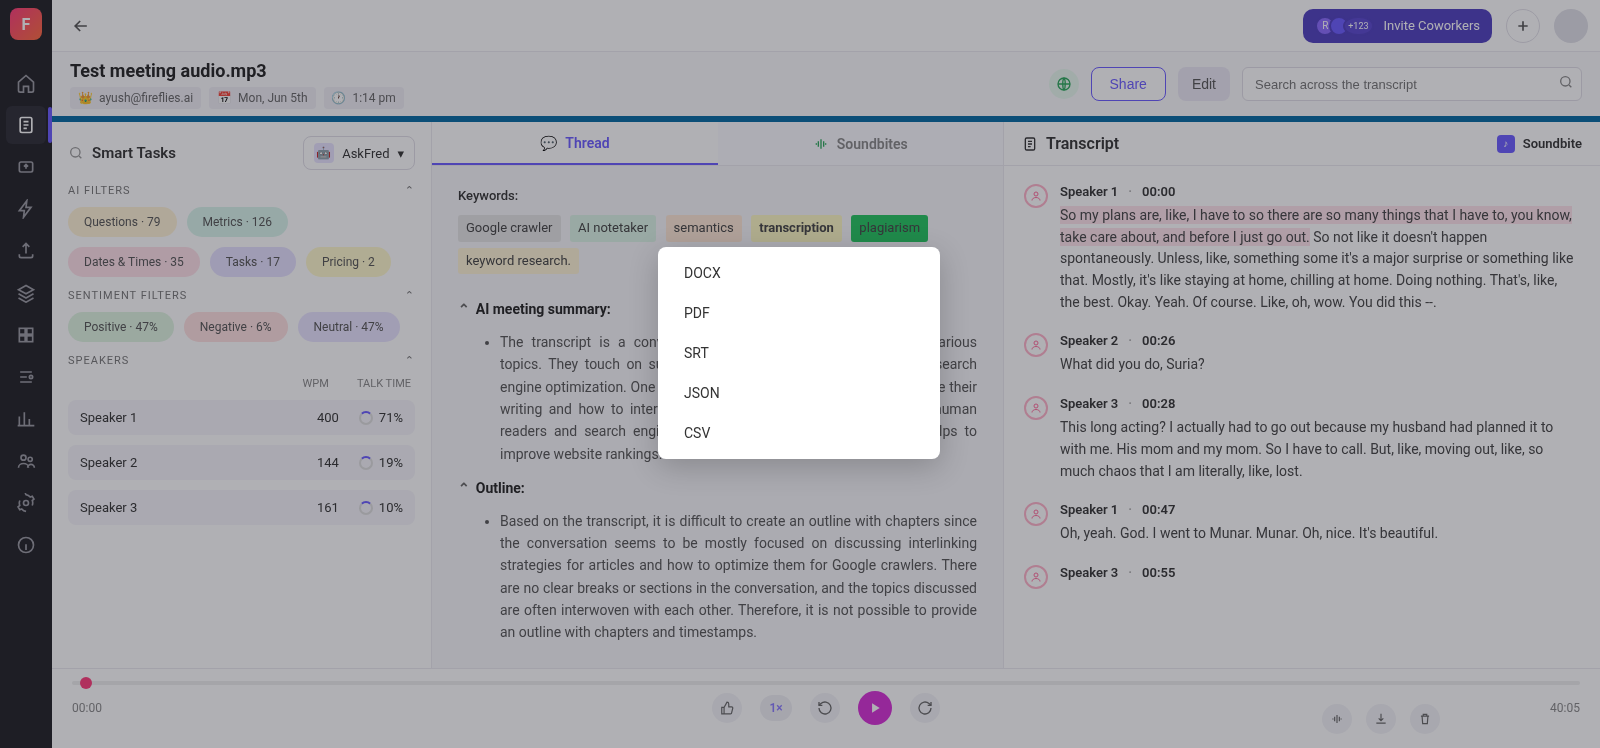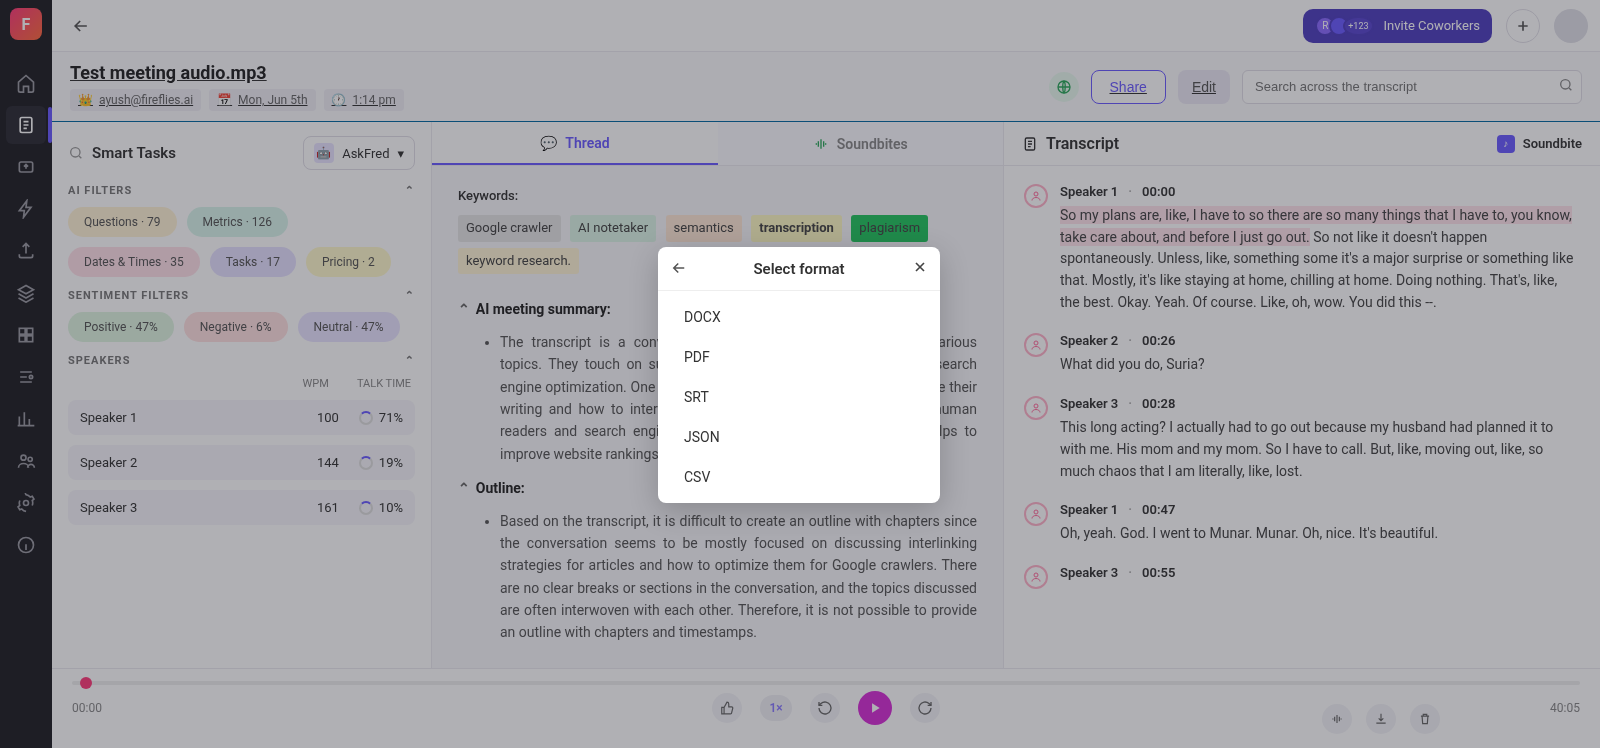--- a/index.html
+++ b/index.html
@@ -22,21 +22,21 @@
   .invite-box { display:flex; align-items:center; gap:10px; background:#4f3fbf; color:#fff; padding:6px 12px; border-radius:10px; height:34px; cursor:pointer; }
   .avatars { display:flex; }
   .avatars span { width:20px; height:20px; border-radius:50%; background:#6b5bff; color:#fff; font-size:10px; display:flex; align-items:center; justify-content:center; border:2px solid #4f3fbf; margin-left:-6px; }
   .avatars span:first-child { margin-left:0; background:#8b6bff;}
   .avatars span.count { font-size:9px; padding:0 3px; width:auto; min-width:22px; background:#5a48d0;}
   .invite-box .lbl { font-size:13px; font-weight:400;}
   .plus-btn { width:34px; height:34px; border-radius:50%; border:1px solid #e2e0e8; display:flex; align-items:center; justify-content:center; color:#555; cursor:pointer; }
   .avatar-circle { width:34px; height:34px; border-radius:50%; background:#e0e0e8; }
 
   
-  .header { position:absolute; left:52px; top:52px; right:0; height:70px; padding:12px 18px; display:flex; align-items:center; justify-content:space-between; border-bottom:1px solid #0369a1; background:#fafafc;text-decoration:underline;}
+  .header { position:absolute; left:52px; top:52px; right:0; height:70px; padding:12px 18px; display:flex; align-items:center; justify-content:space-between; border-bottom:6px solid #0369a1; background:#fafafc;}
   .header-left { display:flex; flex-direction:column; gap:6px;}
   .title { font-size:18px; font-weight:700; color:#222;}
   .meta-row { display:flex; gap:8px;}
   .meta-pill { display:flex; align-items:center; gap:6px; background:#f0eef5; padding:4px 8px; border-radius:4px; font-size:12px; color:#666;}
   .meta-pill .ico { font-size:12px;}
   .header-right { display:flex; align-items:center; gap:12px;}
   .globe-btn { width:30px; height:30px; border-radius:50%; background:#e9f9ef; color:#2aa85a; display:flex; align-items:center; justify-content:center; cursor:pointer; font-size:14px;}
   .share-btn { height:34px; padding:0 18px; border:1px solid #6b5bff; color:#6b5bff; background:#fff; border-radius:8px; font-size:14px; font-weight:500; cursor:pointer;}
   .edit-btn { height:34px; padding:0 14px; background:#ece9f5; color:#555; border:none; border-radius:8px; font-size:14px; cursor:pointer;}
   .search-wrap { position:relative; }
@@ -46,21 +46,21 @@
   
   .content { position:absolute; left:52px; top:122px; right:0; bottom:0; display:flex;}
 
   
   .side-panel { width:380px; background:#fff; border-right:1px solid #eceaf0; padding:14px 16px; position:relative; height:calc(100% - 80px); overflow:hidden;}
   .side-header { display:flex; align-items:center; justify-content:space-between; margin-bottom:14px;}
   .side-title { display:flex; align-items:center; gap:8px; font-size:15px; font-weight:600;}
   .side-title .ico { color:#999;}
   .askfred { display:flex; align-items:center; gap:8px; border:1px solid #e0dee6; border-radius:8px; padding:6px 10px; font-size:13px; cursor:pointer;}
   .robot { width:20px; height:20px; border-radius:4px; background:#e9e4ff; display:flex; align-items:center; justify-content:center; font-size:12px;}
-  .section-hdr { display:flex; justify-content:space-between; align-items:center; font-size:11px; letter-spacing:1px; color:#777; margin:12px 0 10px; cursor:pointer; font-weight:700;}
+  .section-hdr { display:flex; justify-content:space-between; align-items:center; font-size:11px; letter-spacing:1px; color:#777; margin:12px 0 10px; cursor:pointer; font-weight:400;}
   .pills { display:flex; flex-wrap:wrap; gap:10px;}
   .pill { padding:8px 16px; border-radius:999px; font-size:12px; color:#555; cursor:pointer; text-align:center; flex:0 0 auto;}
   .pill.qa { background:#fff3d6;}
   .pill.me { background:#d9f5ec;}
   .pill.dt { background:#ffe0e9;}
   .pill.ta { background:#e5e0ff;}
   .pill.pr { background:#fff9cc;}
   .pill.pos { background:#dff4e1;}
   .pill.neg { background:#ffe0e0;}
   .pill.neu { background:#e9e4ff;}
@@ -327,21 +327,21 @@
       <span>⌃</span>
     </div>
     <div class="spk-cols">
       <span>WPM</span>
       <span>TALK TIME</span>
     </div>
     <div class="speakers-list">
       <div class="spk-row">
         <span>Speaker 1</span>
         <div class="spk-right">
-          <span>100</span>
+          <span>400</span>
           <span style="display:flex;align-items:center;gap:6px">
               <span class="spinner"></span>
               <span>71%</span>
             </span>
         </div>
       </div>
       <div class="spk-row">
         <span>Speaker 2</span>
         <div class="spk-right">
           <span>144</span>
@@ -574,33 +574,20 @@
     <div class="ctrl-btn">
       <svg width="14" height="14" viewBox="0 0 24 24" fill="none" stroke="currentColor" stroke-width="2">
           <path d="M5 7h14M9 7V4h6v3M7 7l1 13h8l1-13"></path>
         </svg>
     </div>
   </div>
 </div>
 
 <div class="overlay"></div>
 <div class="modal">
-  <div class="modal-hdr">
-    <span class="modal-back">
-      <svg width="18" height="18" viewBox="0 0 24 24" fill="none" stroke="currentColor" stroke-width="2">
-          <path d="M19 12H5M11 6l-6 6 6 6"></path>
-        </svg>
-    </span>
-    <span class="modal-title">Select format</span>
-    <span class="modal-x">
-      <svg width="16" height="16" viewBox="0 0 24 24" fill="none" stroke="currentColor" stroke-width="2.5">
-          <path d="M6 6l12 12M18 6 6 18"></path>
-        </svg>
-    </span>
-  </div>
   <div class="modal-list">
     <div class="modal-item">DOCX</div>
     <div class="modal-item">PDF</div>
     <div class="modal-item">SRT</div>
     <div class="modal-item">JSON</div>
     <div class="modal-item">CSV</div>
   </div>
 </div>
 
 </body></html>

